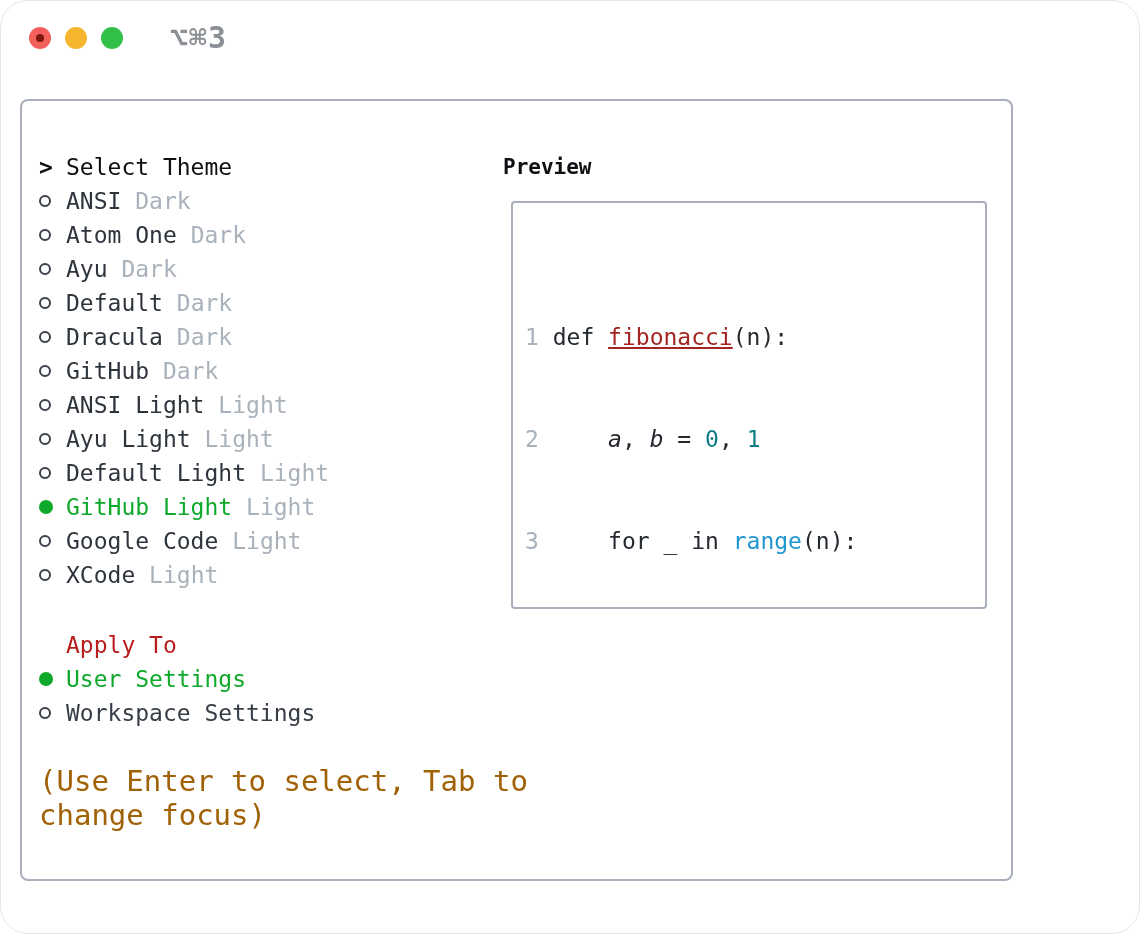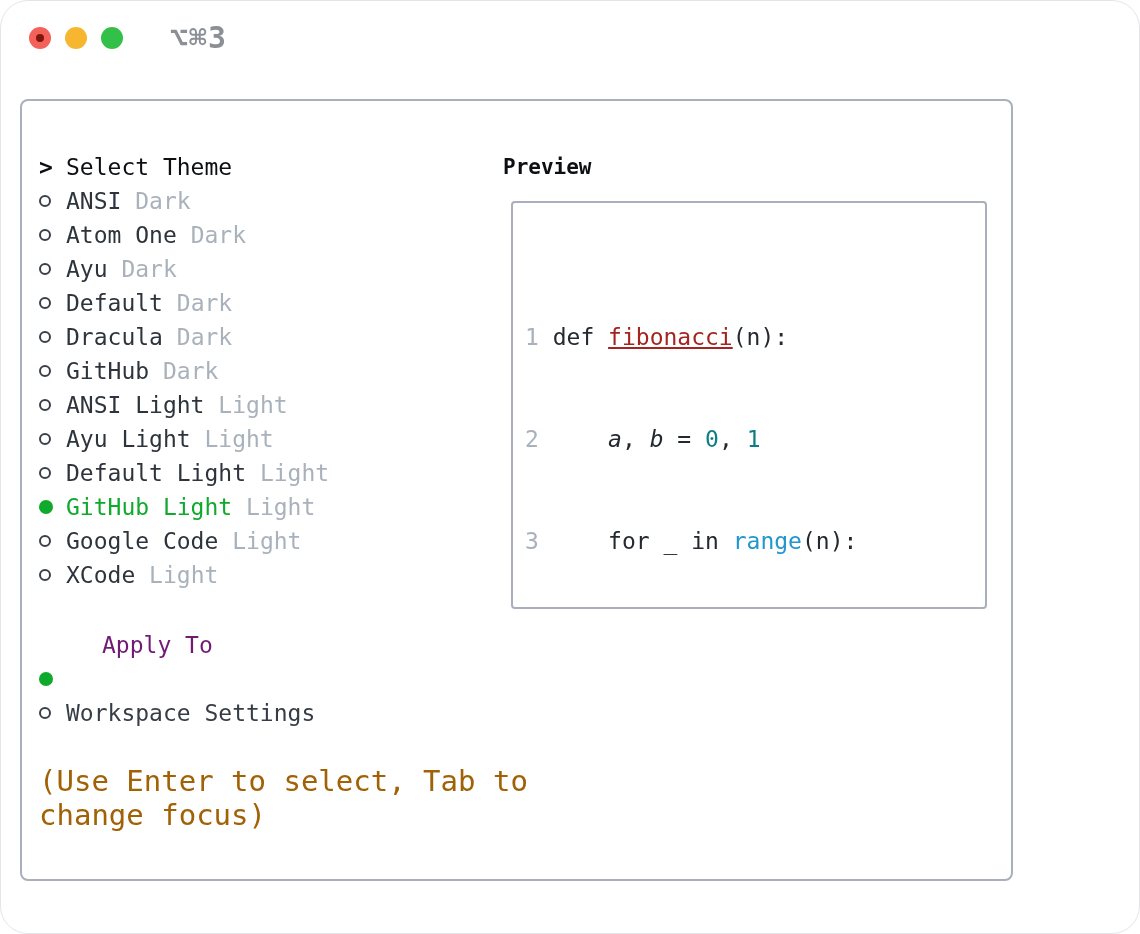--- a/index.html
+++ b/index.html
@@ -35,21 +35,21 @@
 
   .row { display: flex; align-items: center; height: 34px; font-size: 23px; white-space: pre; }
   .marker { width: 27px; display: flex; align-items: center; flex: none; }
 
   .theme-rows  { position: absolute; left: 17px; top: 49px; }
   .apply-rows  { position: absolute; left: 17px; top: 527px; }
   .hint-block  { position: absolute; left: 17px; top: 663px; }
 
   .prompt { font-weight: bold; color: #0d0f13; font-size: 23px; }
   .section-title { font-weight: normal; color: #0d0f13; }
-  .apply-title { color: #701a75; margin-left: 36px; }
+  .apply-title { color: #b91c1c; }
 
   .item-name   { color: #2e343c; }
   .item-suffix { color: #a9b1bb; }
   .sel .item-name { color: #0fa92b; }
 
   .radio-ring {
     width: 12px; height: 12px; border: 2px solid #3a4049; border-radius: 50%;
     display: inline-block;
   }
   .radio-dot {
@@ -154,20 +154,21 @@
       </div>
     </div>
 
     <div class="apply-rows">
       <div class="row">
         <span class="marker"></span>
         <span class="apply-title">Apply To</span>
       </div>
       <div class="row sel">
         <span class="marker"><span class="radio-dot"></span></span>
+        <span class="opt-label">User Settings</span>
       </div>
       <div class="row">
         <span class="marker"><span class="radio-ring"></span></span>
         <span class="opt-label">Workspace Settings</span>
       </div>
     </div>
 
     <div class="hint-block">
       <div class="hint-line">(Use Enter to select, Tab to</div>
       <div class="hint-line">change focus)</div>

